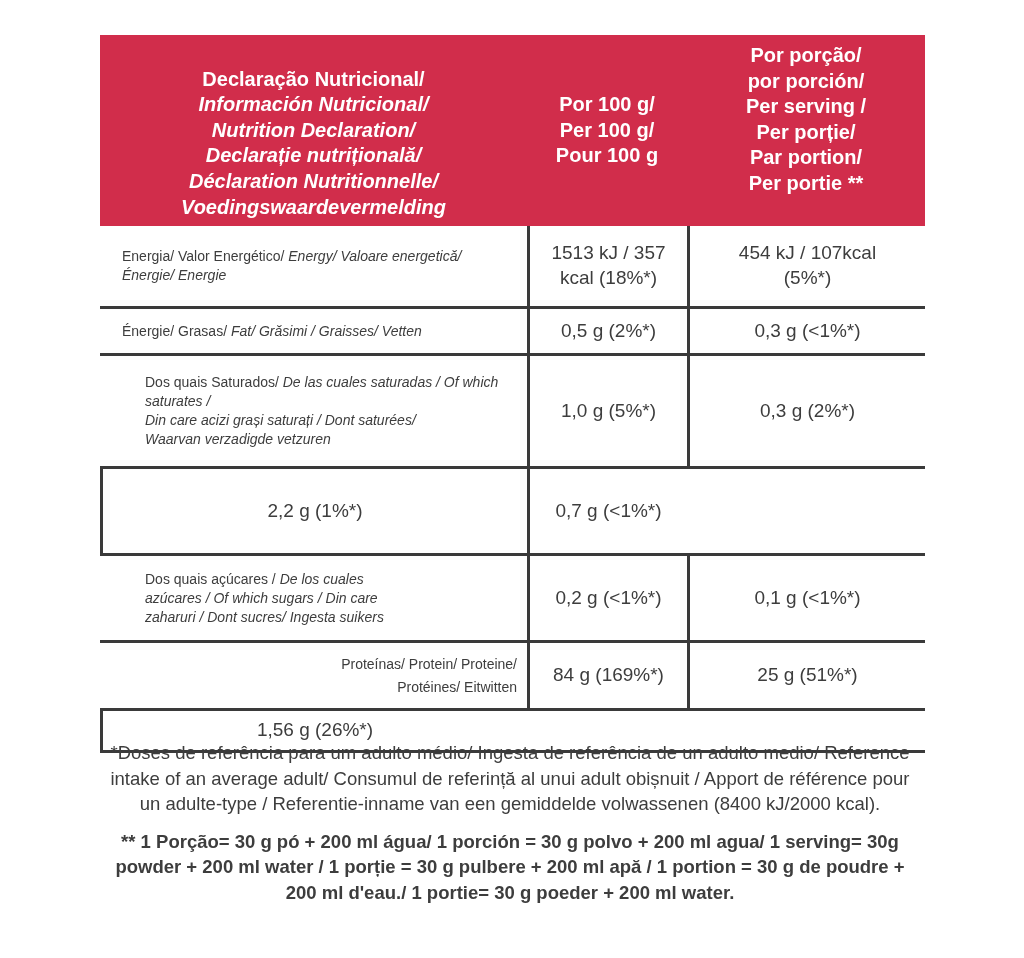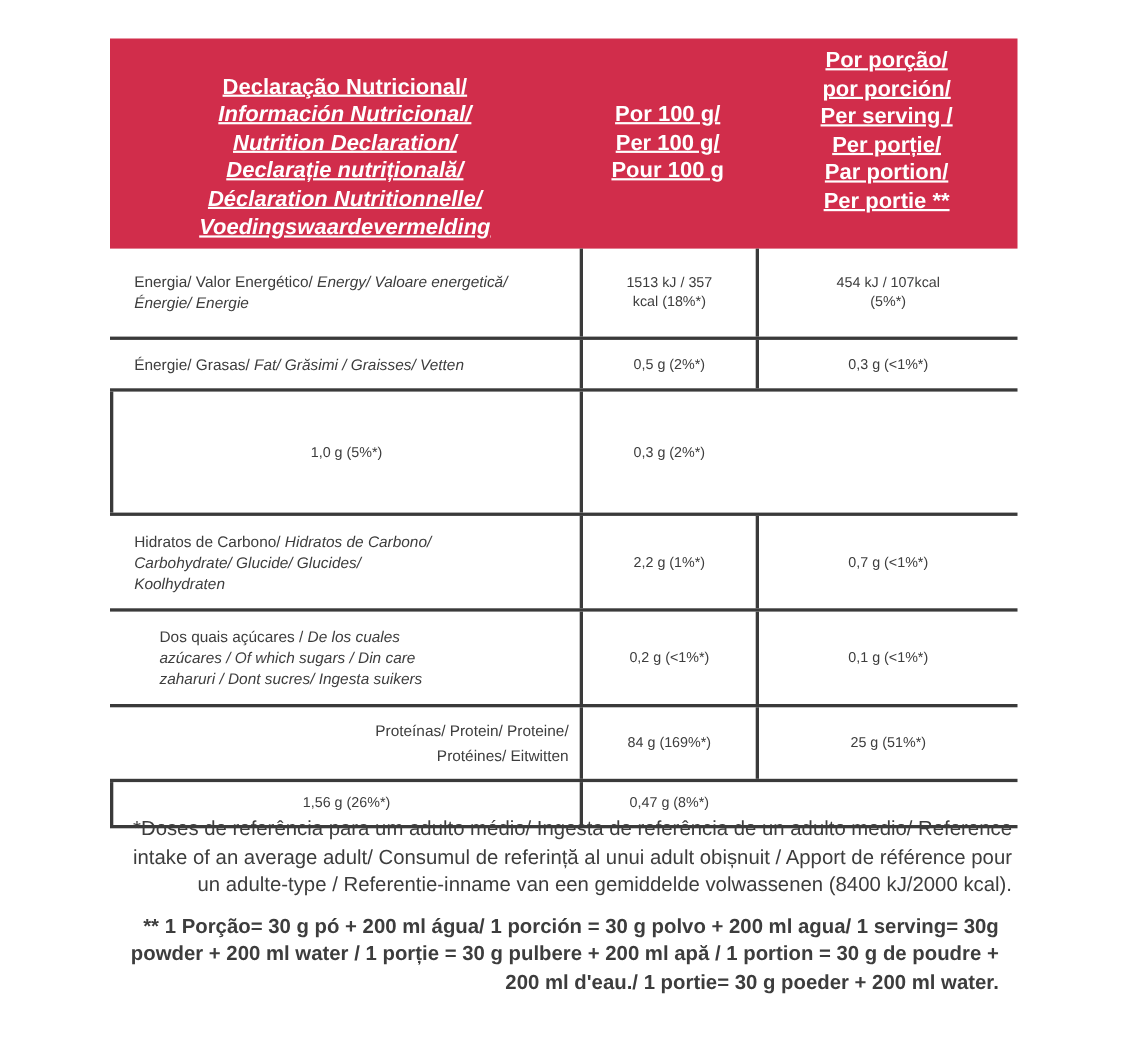--- a/index.html
+++ b/index.html
@@ -18,21 +18,21 @@
   }
   .thead{
     display:grid;
     grid-template-columns:427px 160px 238px;
     background:#d12d4b;
     color:#ffffff;
     font-weight:bold;
     text-align:center;
     min-height:165px;
   }
-  .hcell{white-space:pre-line;font-size:20px;line-height:1.28;text-decoration:underline;}
+  .hcell{white-space:pre-line;font-size:20px;line-height:1.28;}
   .hc1{align-self:center;padding:6px 20px;}
   .h-rest{font-style:italic;}
   .hc2{align-self:center;padding:4px 2px;text-align:center;}
   .hc3{align-self:start;padding:8px 2px 4px 2px;}
   .tbody{border-bottom:0;}
   .trow{
     display:grid;
     grid-template-columns:427px 160px 238px;
     align-items:center;
     border-bottom:3px solid #3a3a3a;
@@ -46,33 +46,33 @@
   .trow.indent .lcell{padding-left:45px;}
   .trow.wide-lines .lcell{line-height:1.6;text-align:right;}
   .lcell .reg{white-space:pre-line;}
   .lcell .ital{font-style:italic;white-space:pre-line;}
   .vcell{
     align-self:stretch;
     display:flex;
     align-items:center;
     justify-content:center;
     text-align:center;
-    font-size:13px;
+    font-size:19px;
     line-height:1.3;
     border-left:3px solid #3a3a3a;
     white-space:pre-line;
     padding:6px 4px;
   }
   .footnotes{
     position:absolute;
     left:100px;top:740px;
     width:820px;
     font-size:18.5px;
     line-height:1.38;
-    text-align:right;
+    text-align:center;
   }
   .fn1{margin:0 0 6px 0;font-weight:normal;}
   .fn2{margin:12px;font-weight:bold;}
 </style>
 </head>
 <body>
 
 <div class="page">
 
   <div class="ntable">
@@ -111,30 +111,30 @@
 
       <div class="trow" style="min-height:44px">
         <div class="lcell">
           <span class="reg">Énergie/ Grasas/ </span><span class="ital">Fat/ Grăsimi / Graisses/ Vetten</span>
         </div>
         <div class="vcell">0,5 g (2%*)</div>
         <div class="vcell">0,3 g (&lt;1%*)</div>
       </div>
 
       <div class="trow indent" style="min-height:110px">
+        <div class="lcell">
+          <span class="reg">Dos quais Saturados/ </span><span class="ital">De las cuales saturadas / Of which saturates /
+Din care acizi grași saturați / Dont saturées/
+Waarvan verzadigde vetzuren</span>
+        </div>
         <div class="vcell">1,0 g (5%*)</div>
         <div class="vcell">0,3 g (2%*)</div>
       </div>
 
       <div class="trow" style="min-height:84px">
-        <div class="lcell">
-          <span class="reg">Hidratos de Carbono/ </span><span class="ital">Hidratos de Carbono/
-Carbohydrate/ Glucide/ Glucides/
-Koolhydraten</span>
-        </div>
         <div class="vcell">2,2 g (1%*)</div>
         <div class="vcell">0,7 g (&lt;1%*)</div>
       </div>
 
       <div class="trow indent" style="min-height:84px">
         <div class="lcell">
           <span class="reg">Dos quais açúcares / </span><span class="ital">De los cuales
 azúcares / Of which sugars /  Din care
 zaharuri / Dont sucres/ Ingesta suikers</span>
         </div>
@@ -146,21 +146,20 @@
         <div class="lcell">
           <span class="reg">Proteínas/ Protein/ Proteine/
 Protéines/ Eitwitten</span><span class="ital"></span>
         </div>
         <div class="vcell">84 g (169%*)</div>
         <div class="vcell">25 g (51%*)</div>
       </div>
 
       <div class="trow" style="min-height:39px">
         <div class="vcell">1,56 g (26%*)</div>
-        <div class="vcell">0,47 g (8%*)</div>
       </div>
 
     </div>
   </div>
 
   <div class="footnotes">
     <p class="fn1">*Doses de referência para um adulto médio/ Ingesta de referência de un adulto medio/ Reference intake of an average adult/ Consumul de referință al unui adult obișnuit / Apport de référence pour un adulte-type / Referentie-inname van een gemiddelde volwassenen (8400 kJ/2000 kcal).</p>
     <p class="fn2">** 1 Porção= 30 g pó + 200 ml água/ 1 porción = 30 g polvo + 200 ml agua/ 1 serving= 30g powder + 200 ml water / 1 porție = 30 g pulbere + 200 ml apă / 1 portion = 30 g de poudre + 200 ml d'eau./ 1 portie= 30 g poeder + 200 ml water.</p>
   </div>
 

